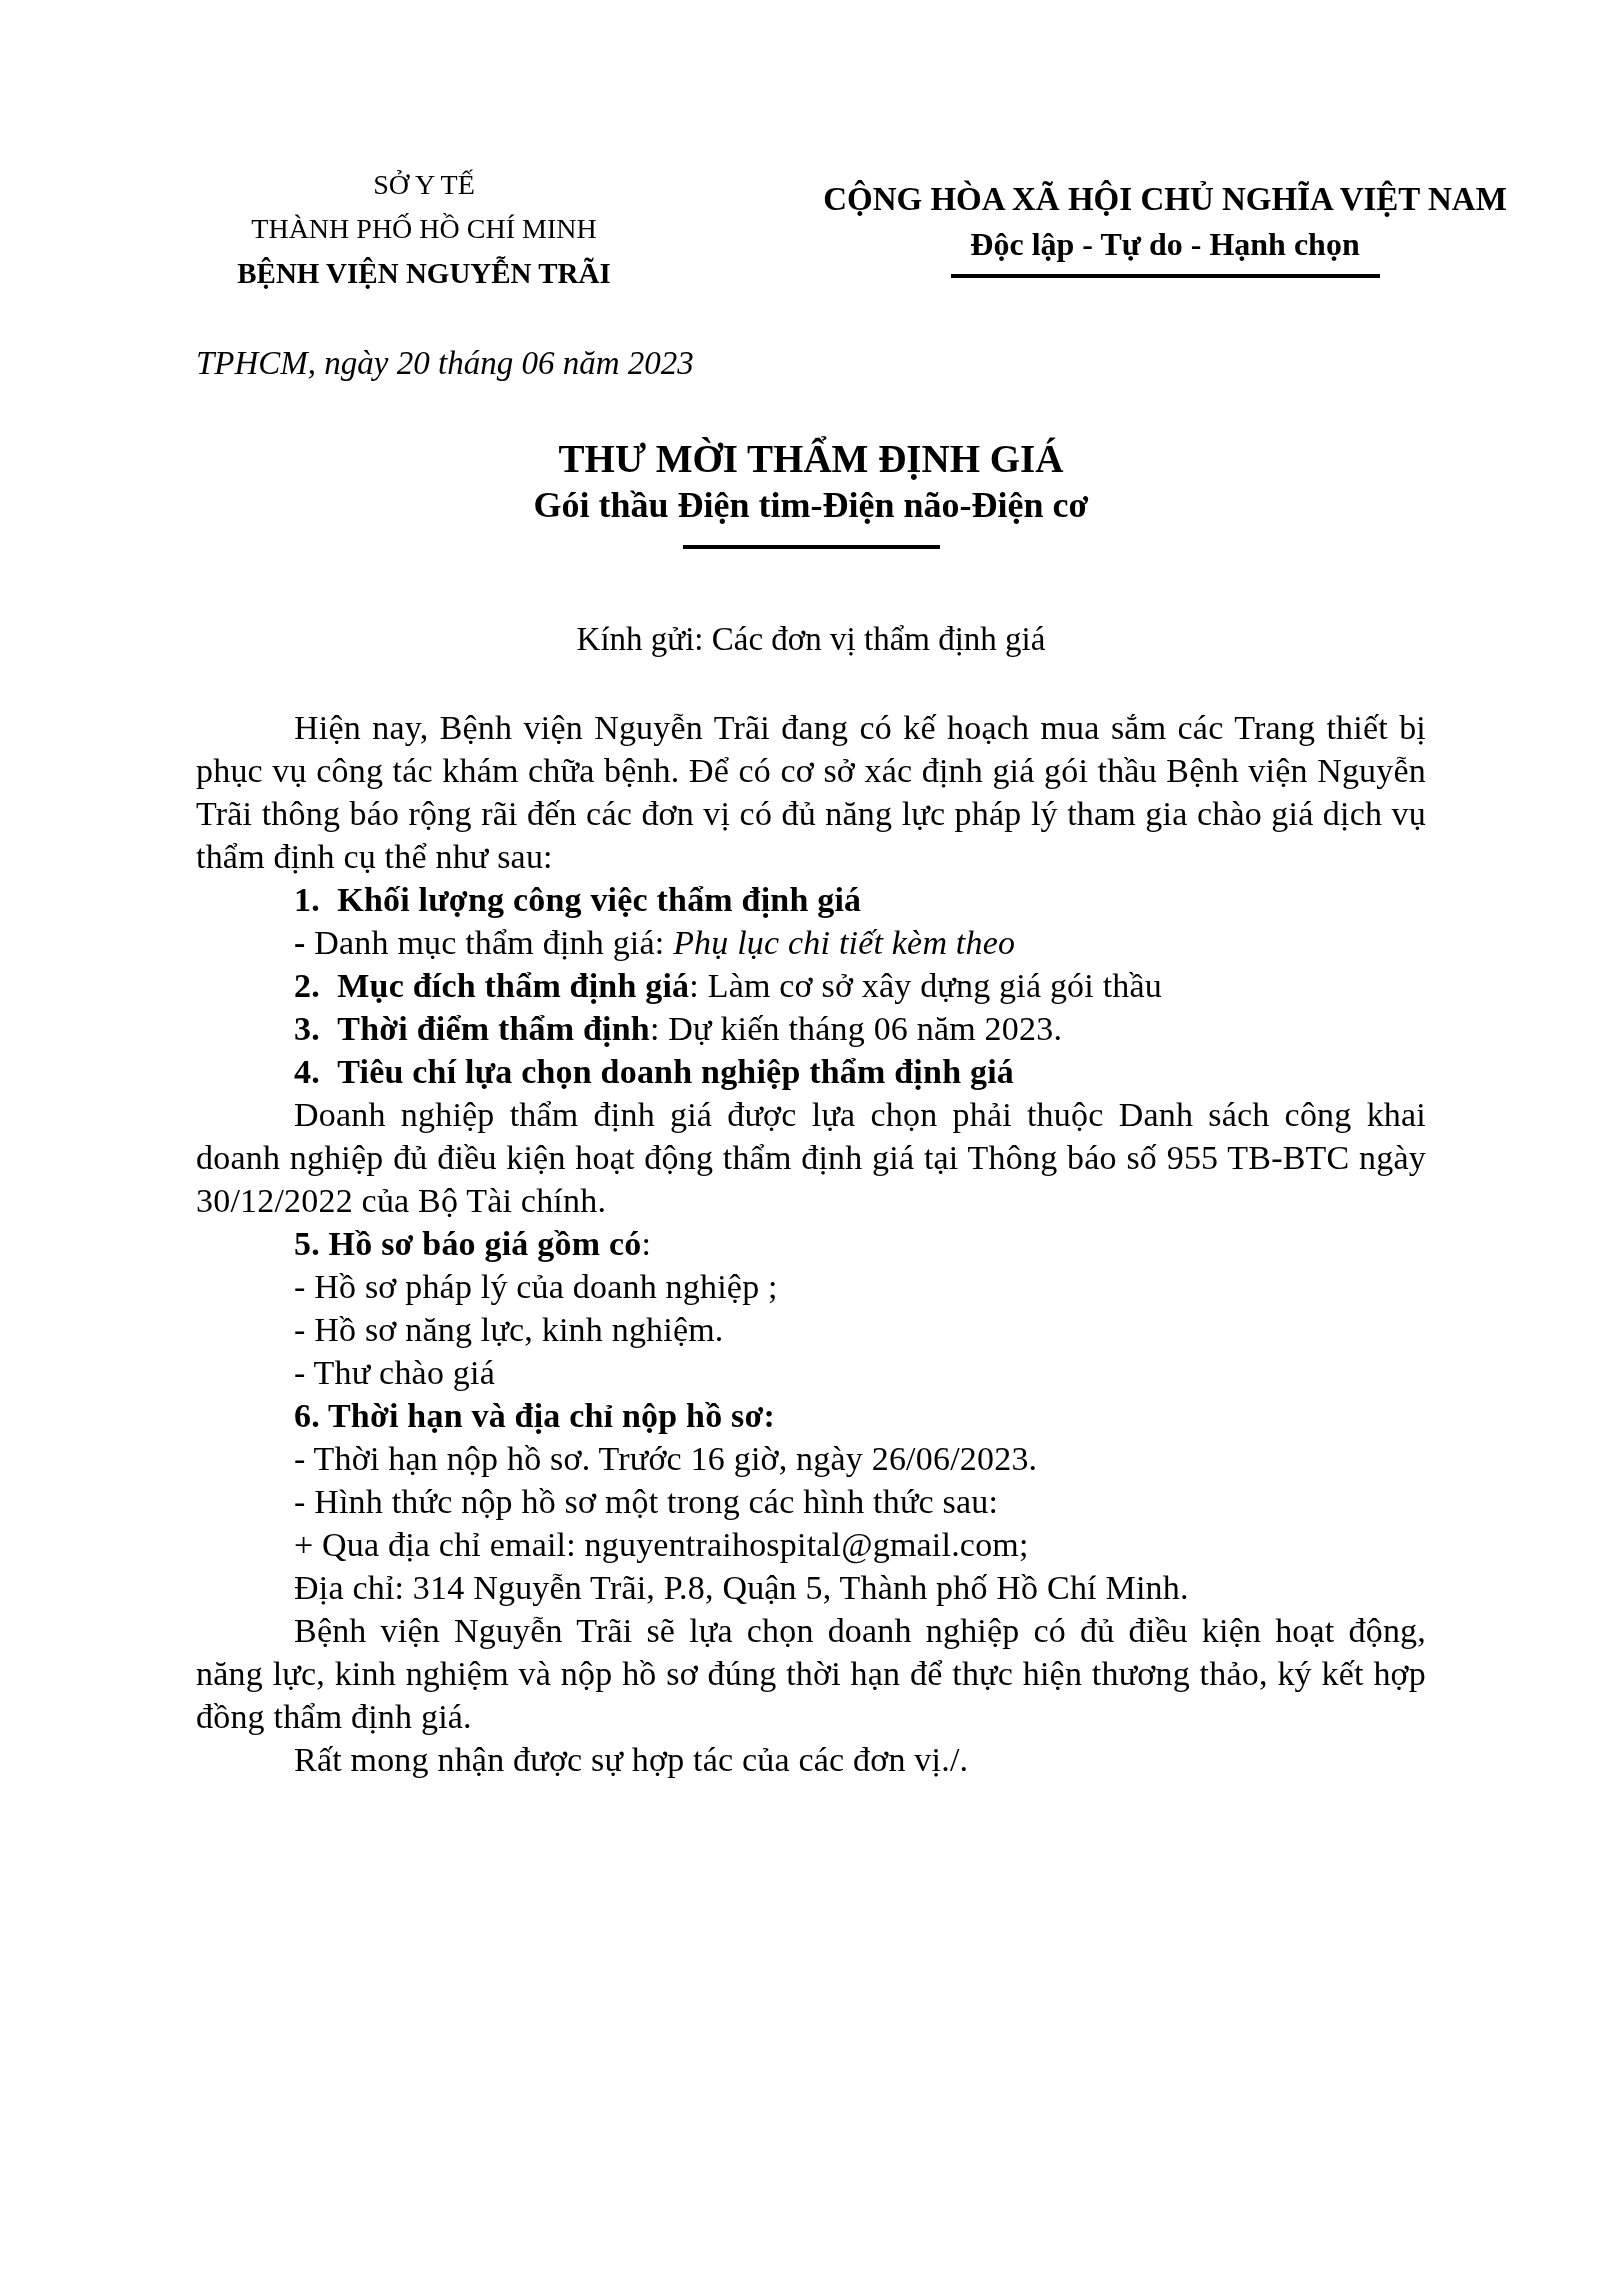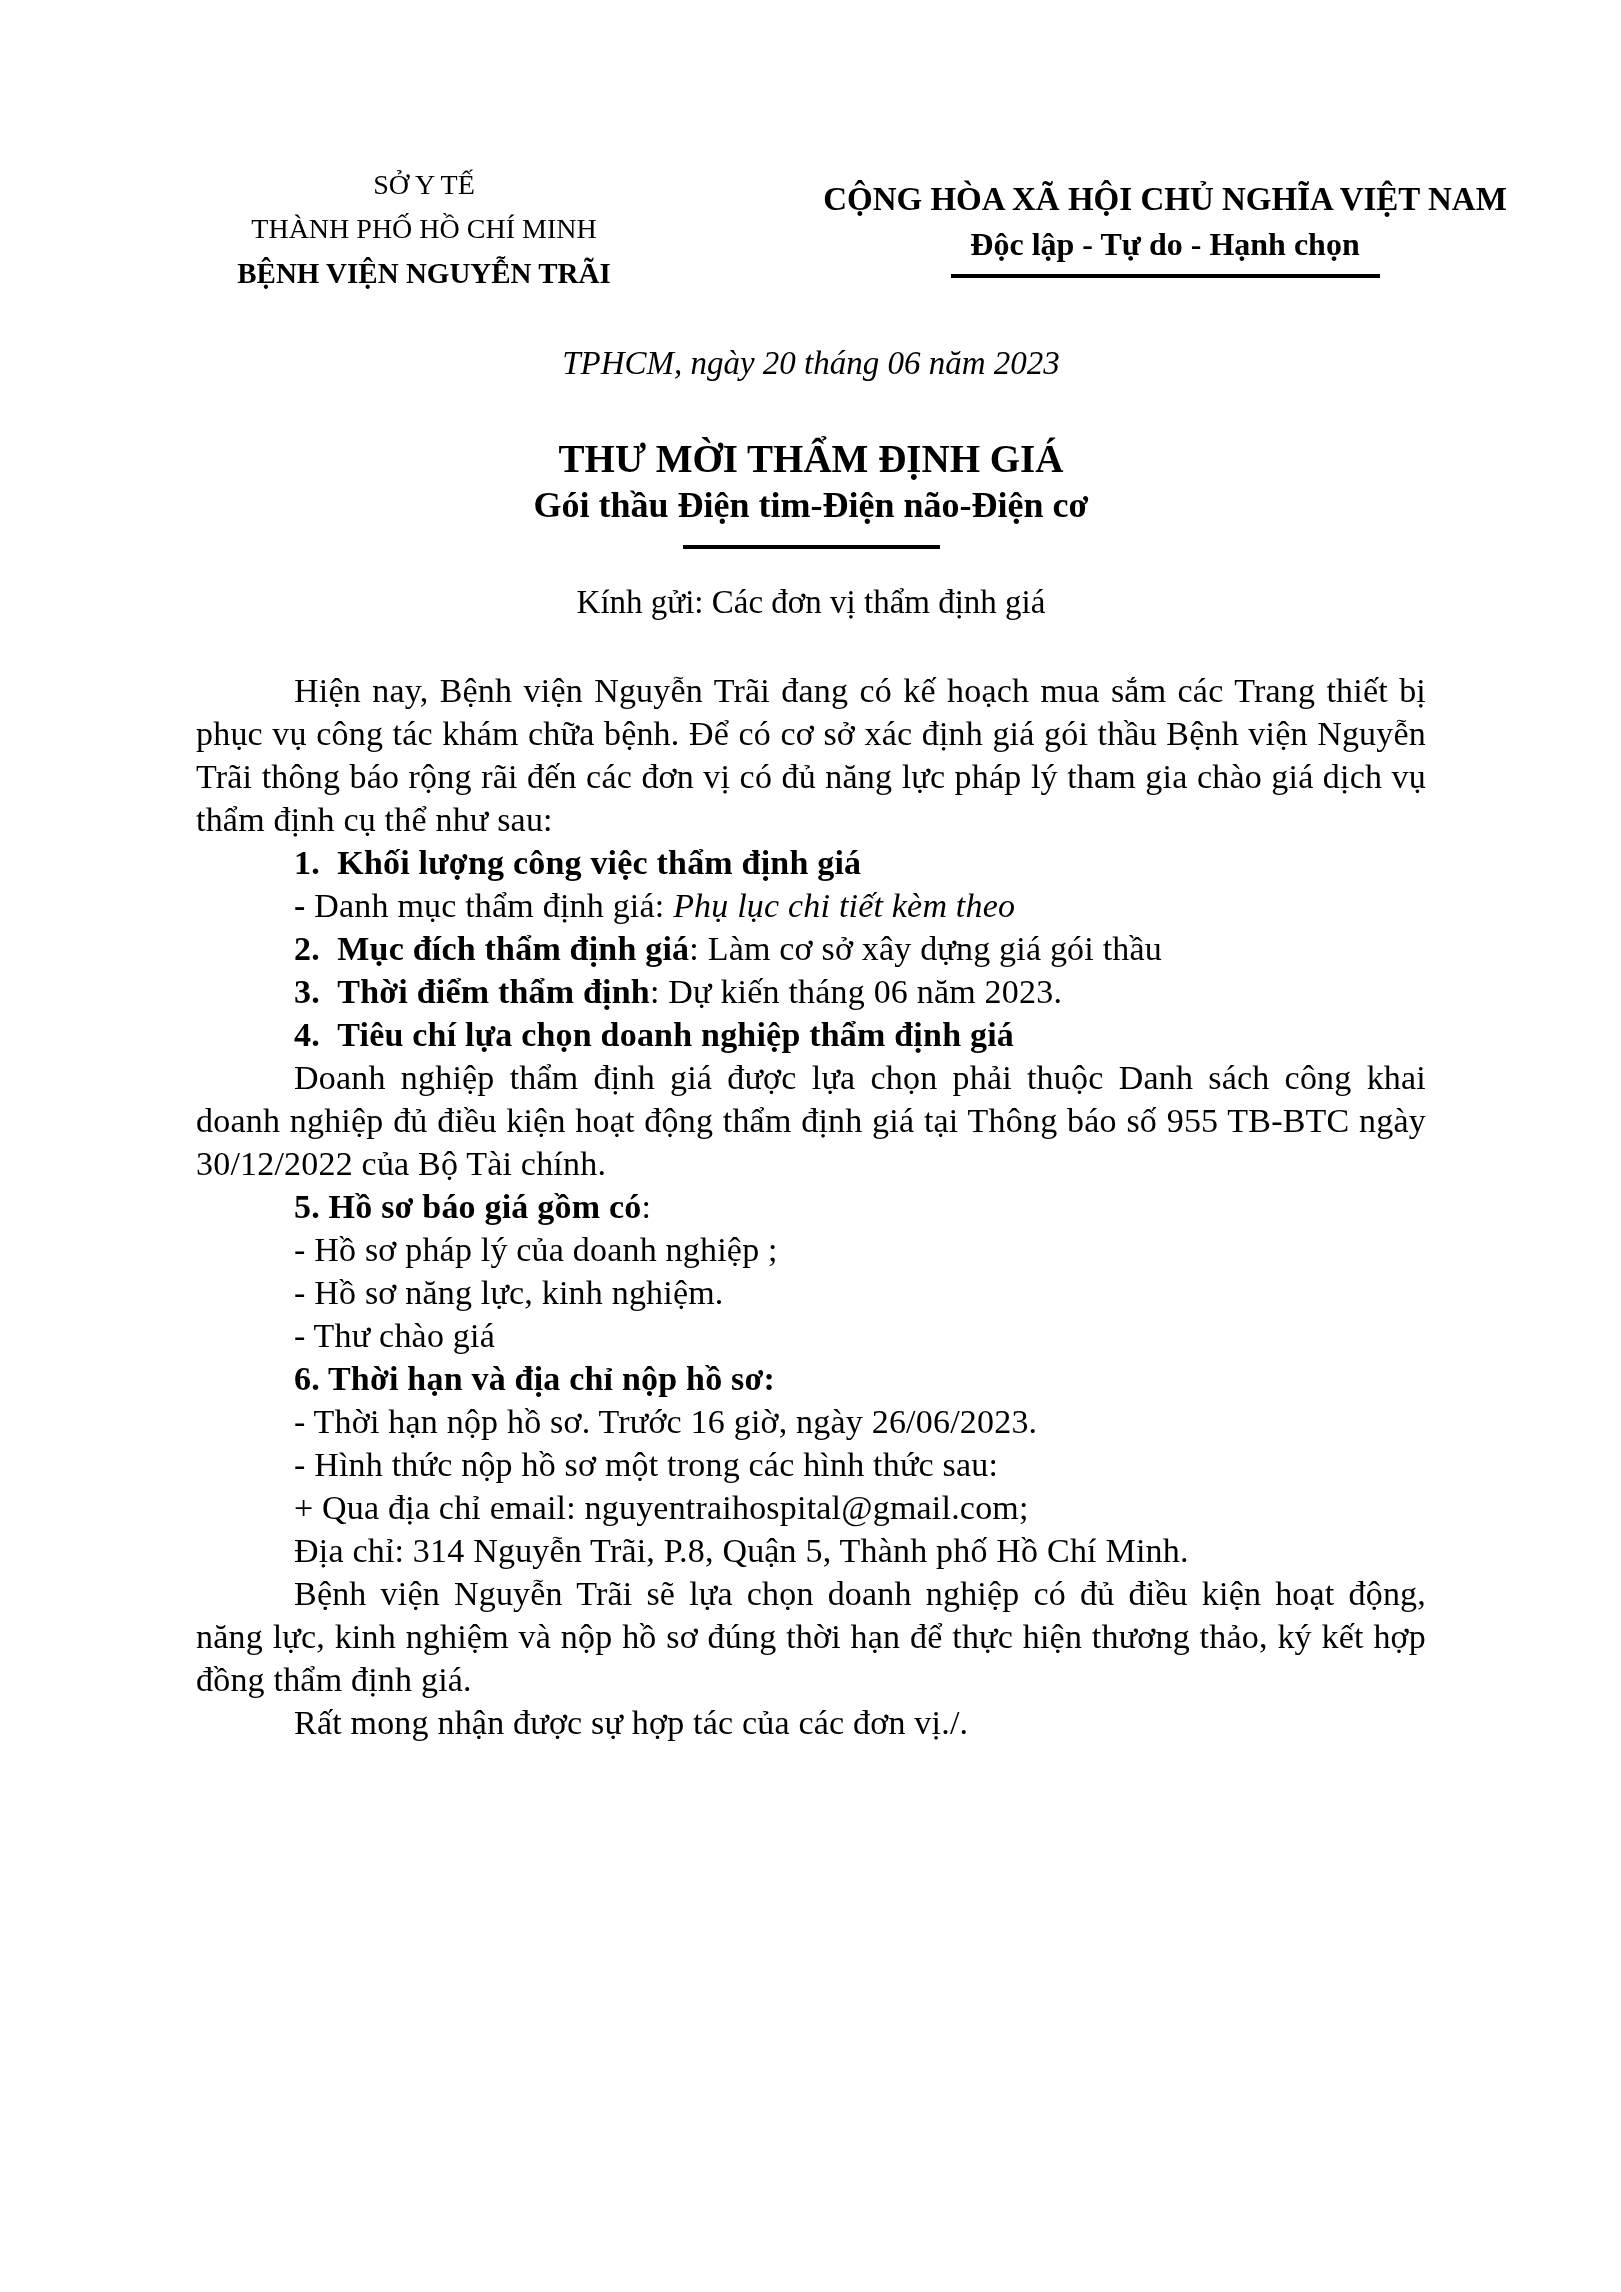--- a/index.html
+++ b/index.html
@@ -55,21 +55,21 @@
   }
   .motto-rule {
     width: 429px;
     height: 3.9px;
     background: #000000;
     margin: 7.8px auto 0 auto;
   }
   
   .date-line {
     margin-top: 33px;
-    text-align: center;
+    text-align: left;
     font-style: italic;
     font-size: 33px;
     line-height: 41px;
     padding-right: 0px;
   }
   
   .title-block {
     margin-top: 51px;
     text-align: center;
   }
@@ -84,21 +84,21 @@
     line-height: 47px;
   }
   .title-rule {
     width: 257px;
     height: 3.9px;
     background: #000000;
     margin: 15.7px auto 0 auto;
   }
   
   .salutation {
-    margin-top: 32px;
+    margin-top: 69px;
     text-align: center;
     font-size: 33px;
     line-height: 43px;
   }
   
   .body-text {
     margin-top: 45px;
   }
   .para {
     margin: 0;

